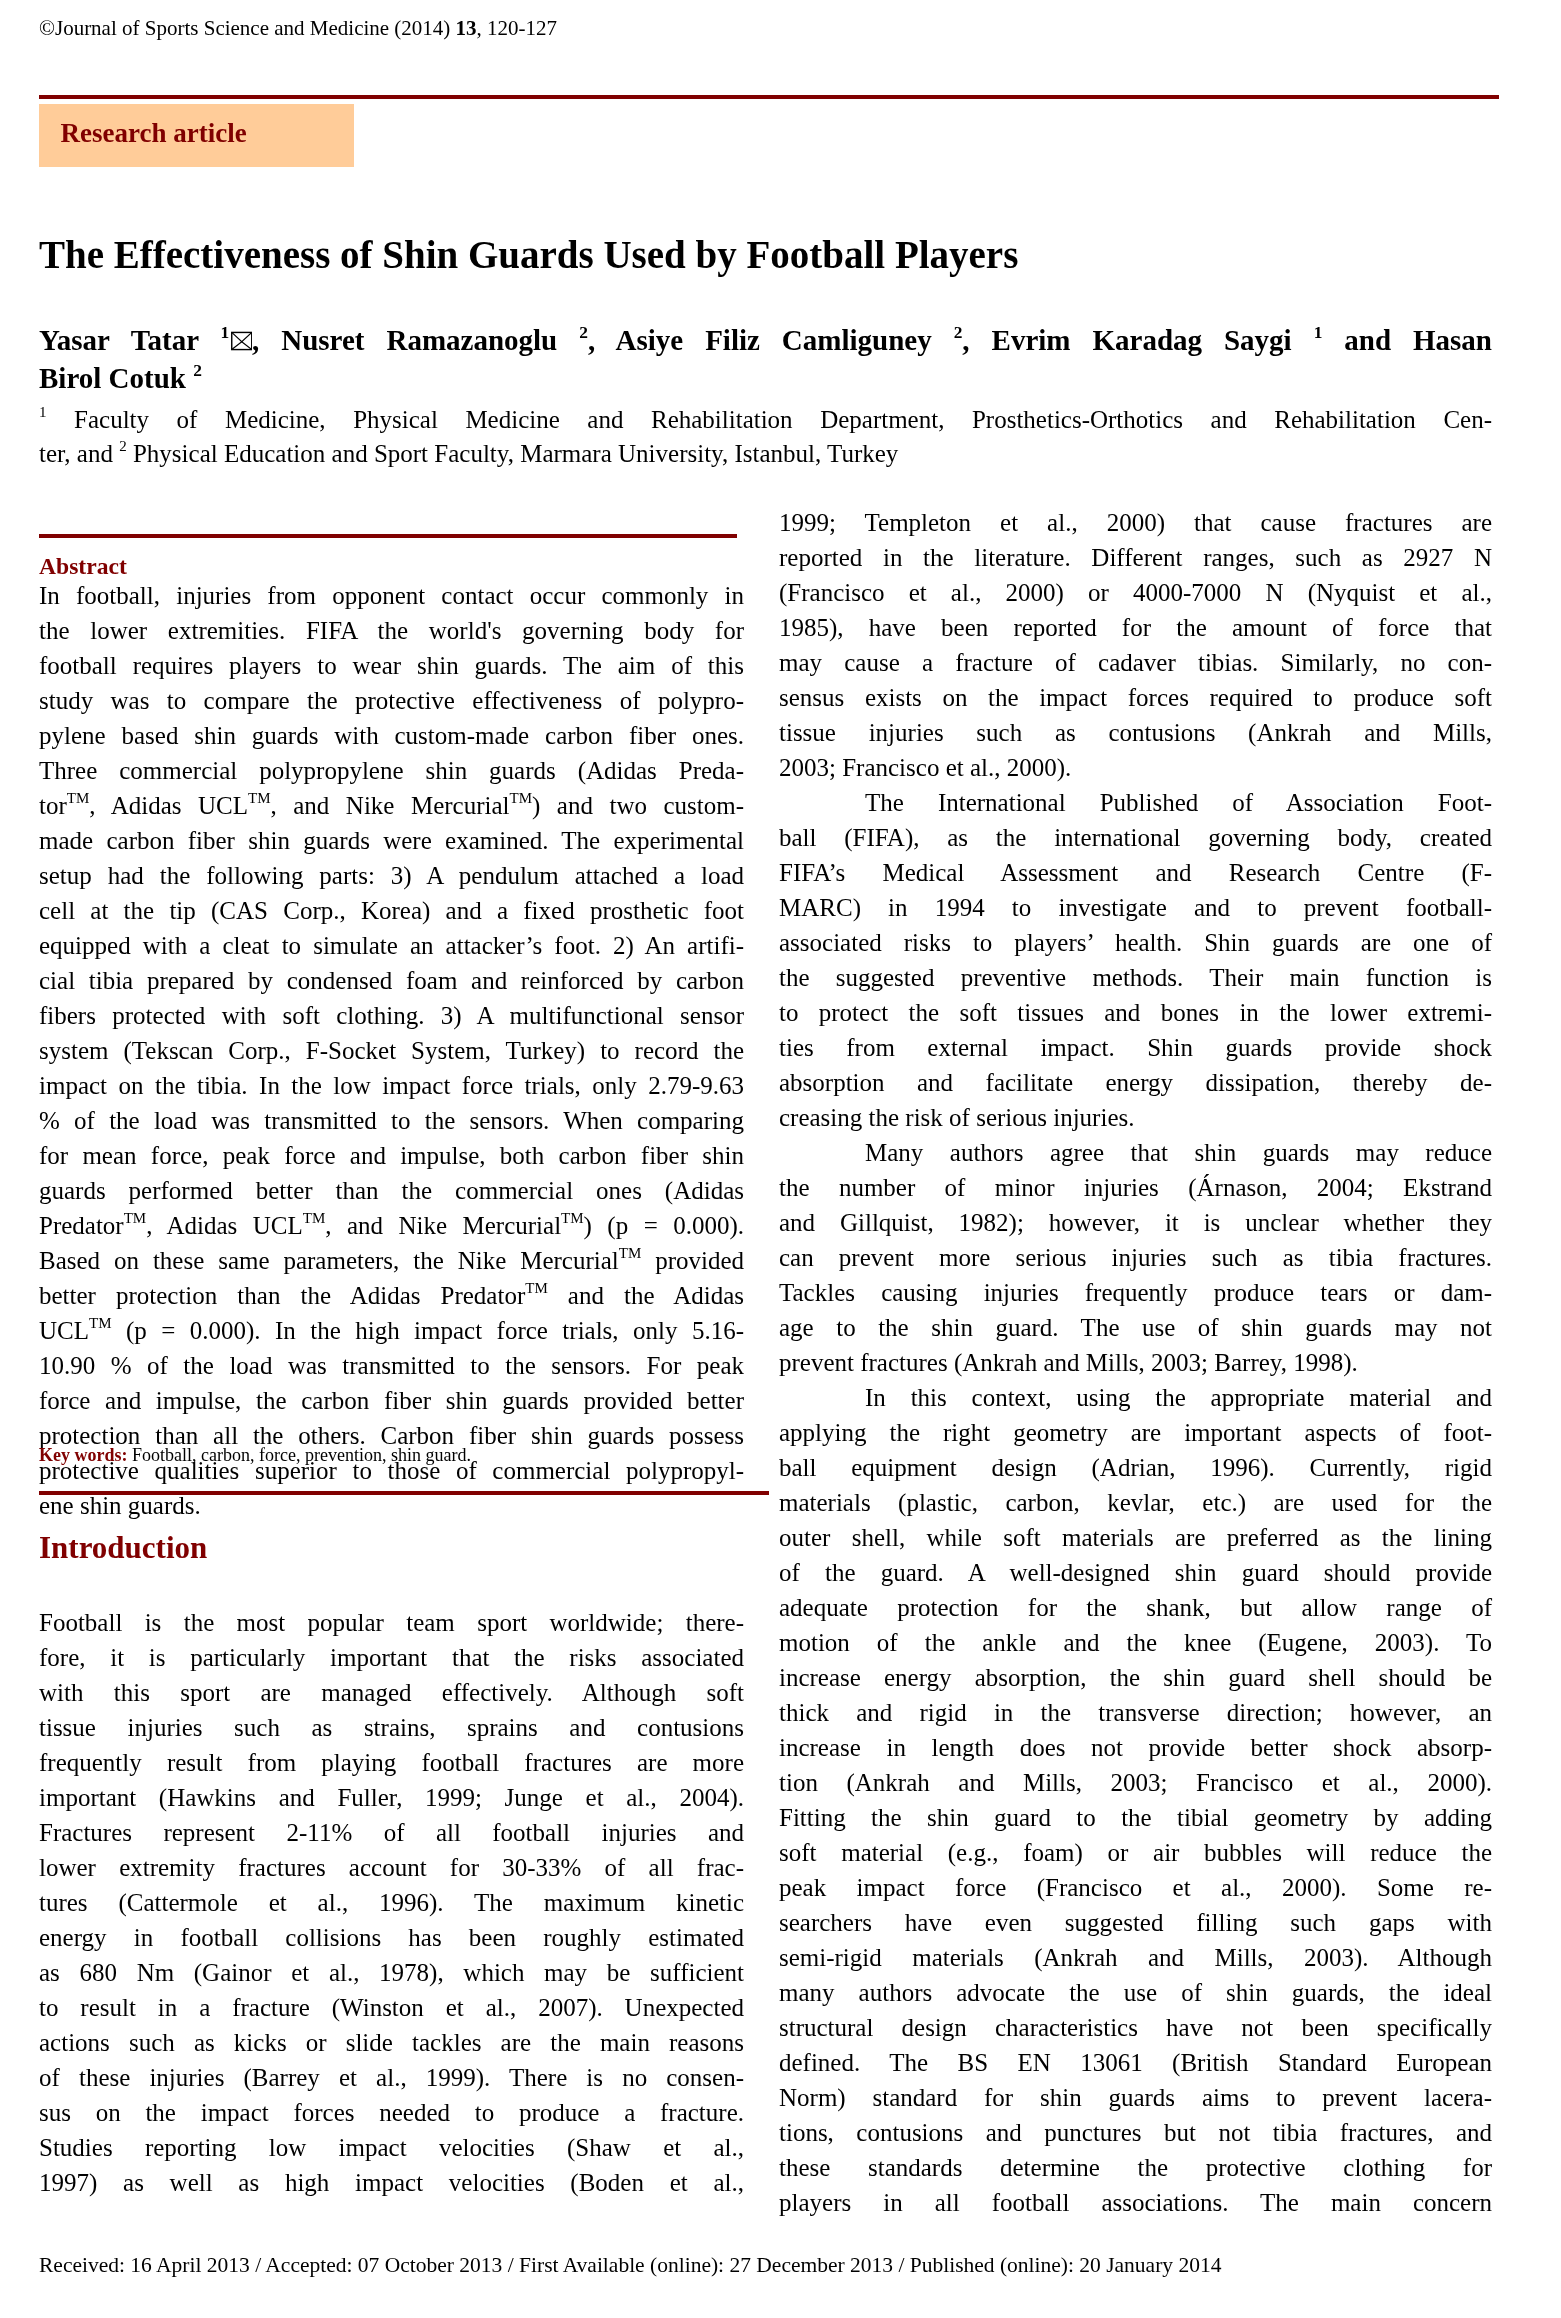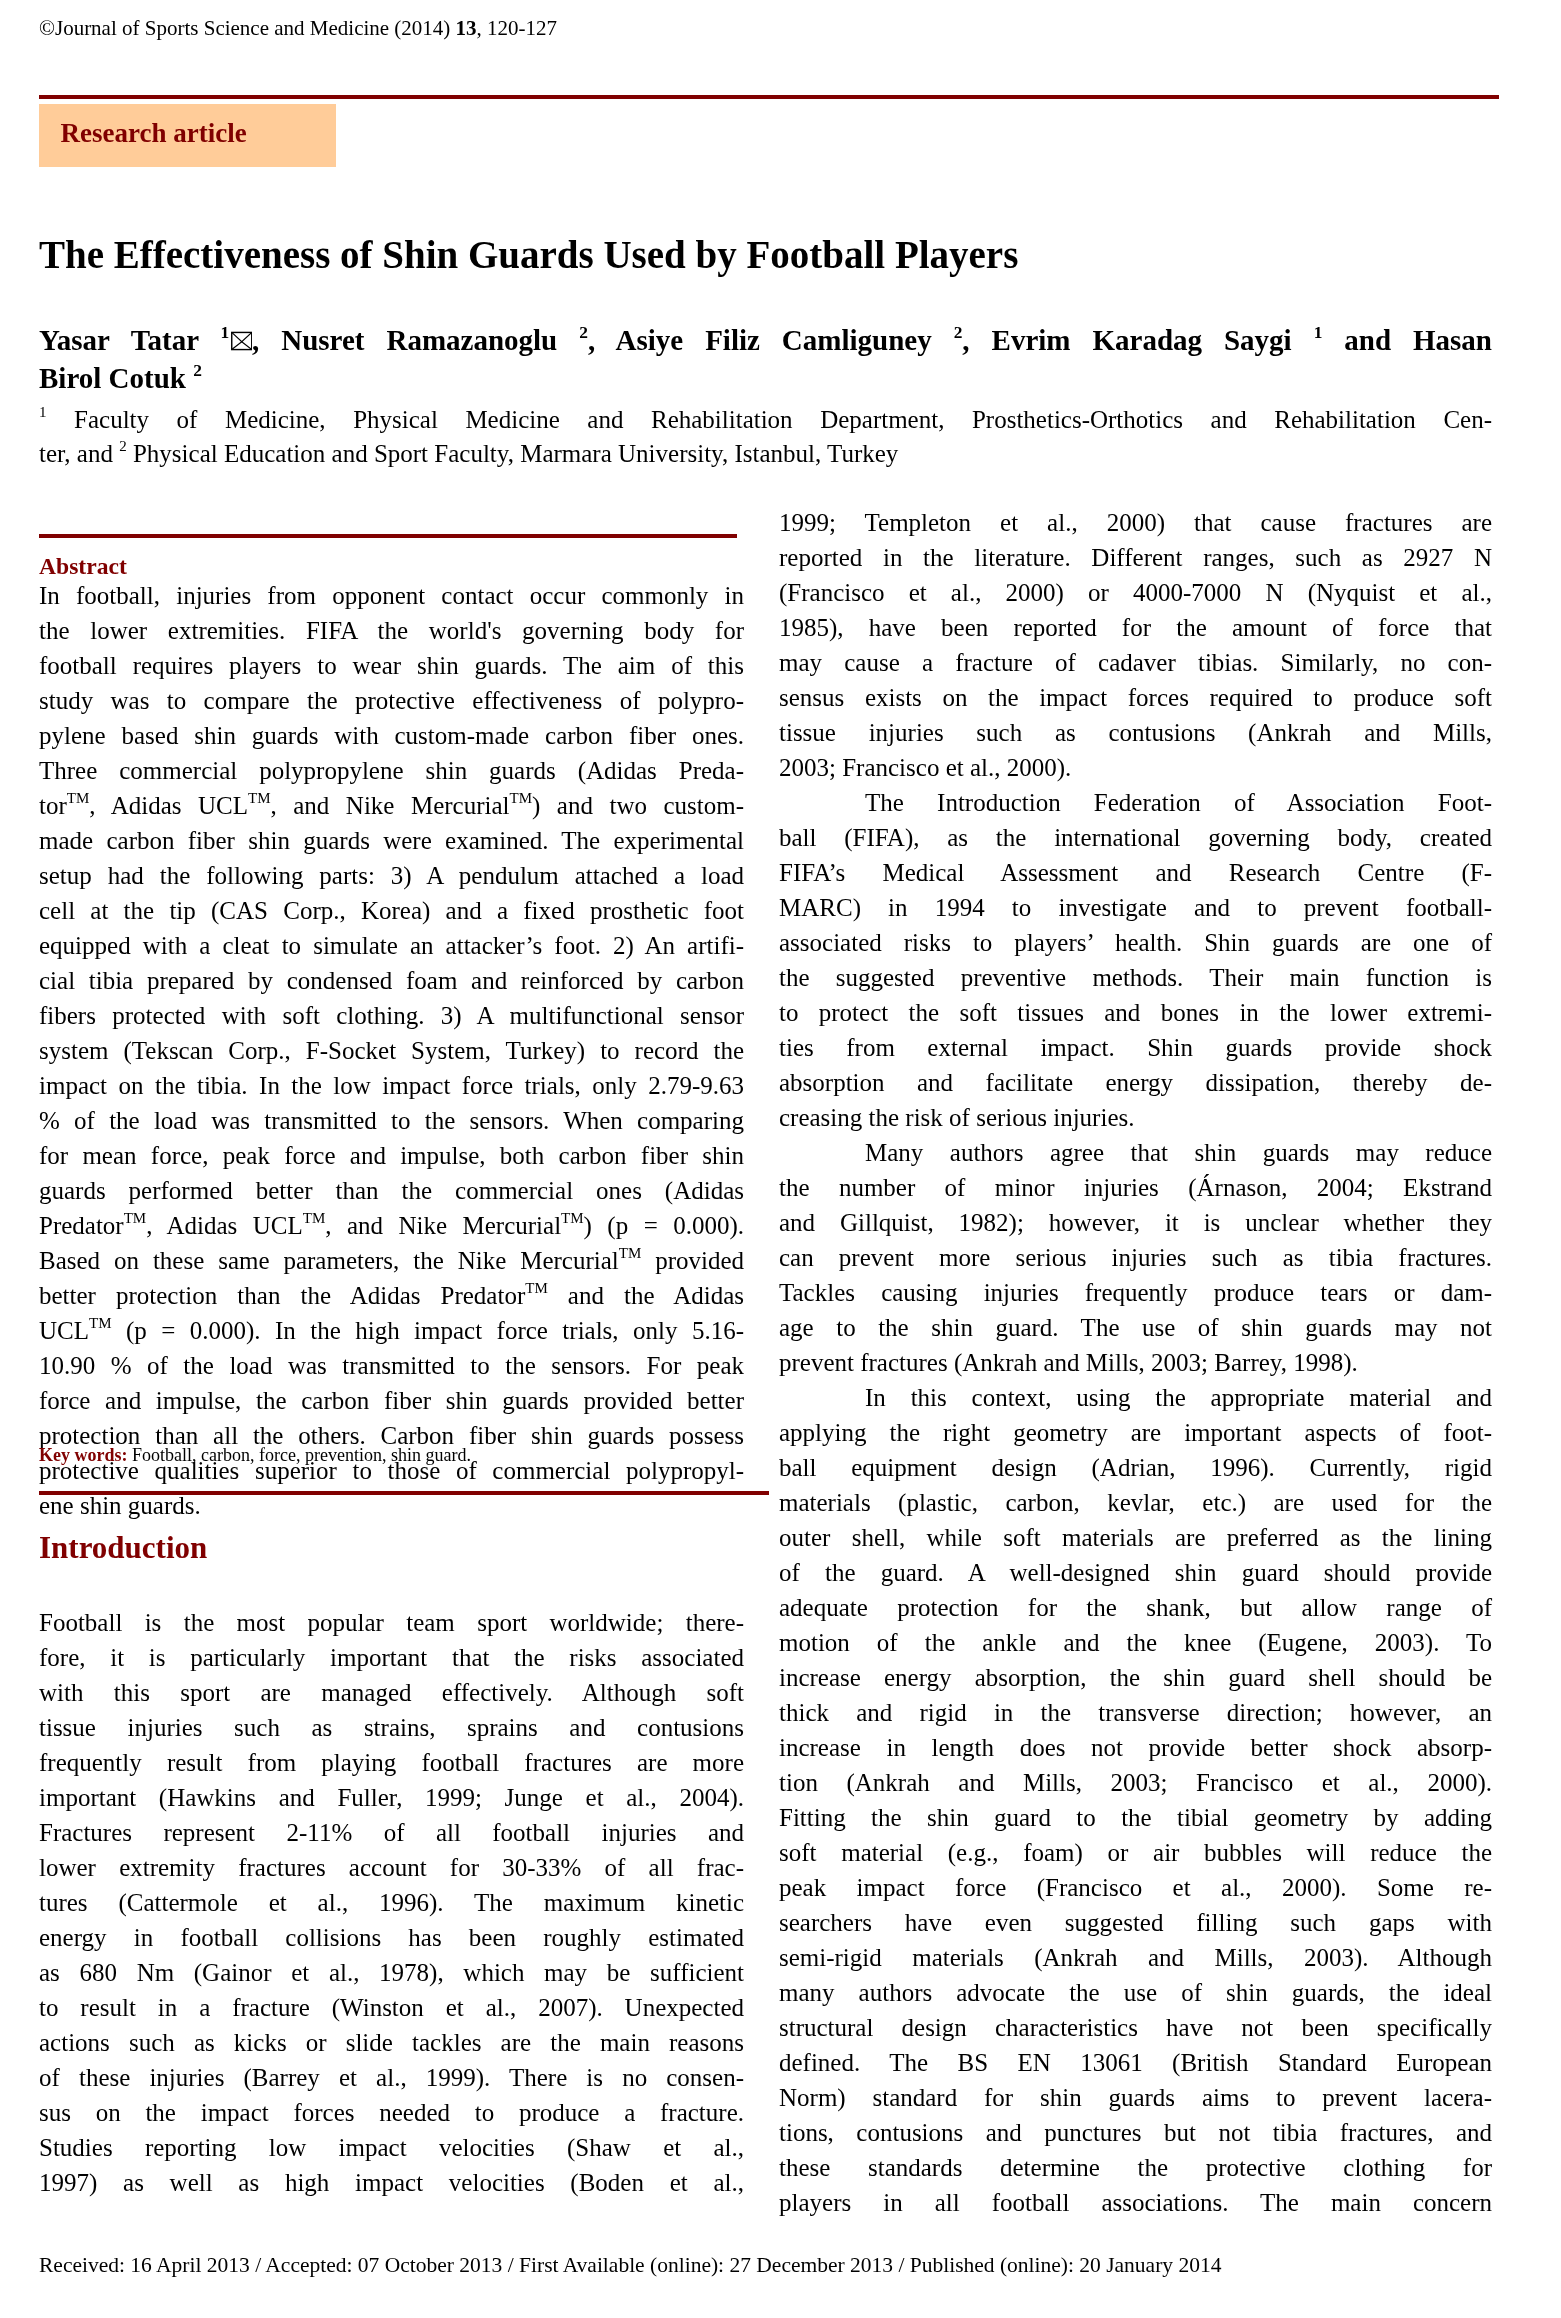--- a/index.html
+++ b/index.html
@@ -2,21 +2,21 @@
 <html style="font-size:11.5px"><head>
 <meta charset="utf-8">
 <style>
   html, body { margin:0; padding:0; background:#ffffff; }
   body { width:1561px; height:2319px; position:relative; overflow:hidden;
          font-family:"Liberation Serif","DejaVu Serif",serif; color:#000; }
   .abs { position:absolute; }
   .journal { left:39px; top:14.3px; font-size:21px; line-height:29px; }
   .journal b { font-weight:bold; }
   .top-rule { left:39px; top:95px; width:1460px; height:4.3px; background:#800000; }
-  .badge { left:39px; top:104px; width:297px; height:63px; background:#ffcc99; }
+  .badge { left:39px; top:104px; width:297px; height:63px; background:#ffcc99;padding-left:18px; }
   .badge span { position:absolute; left:21.5px; top:14.3px; font-size:27px; font-weight:bold; color:#800000; }
   .title { left:39px; top:230px; font-size:39px; font-weight:bold; line-height:50px; white-space:nowrap; }
   .authors { left:39px; top:321px; width:1453px; font-size:29px; font-weight:bold; line-height:38px; }
   .authors .ln { display:block; text-align:justify; text-align-last:justify; white-space:nowrap; }
   .authors .ln.last { text-align-last:left; }
   sup { font-size:0.6em; line-height:0; position:relative; top:-0.1em; vertical-align:super; }
   .env { display:inline-block; width:21.5px; height:20px; vertical-align:-1.4px; margin-left:1.4px; }
   .affil { left:39px; top:403px; width:1453px; font-size:25px; line-height:34px; }
   .affil .ln { display:block; white-space:nowrap; }
   .affil .ln.j { text-align:justify; text-align-last:justify; }
@@ -116,21 +116,21 @@
 
 <div class="col right-col" id="intro-right">
     <span class="ln">1999; Templeton et al., 2000) that cause fractures are</span>
     <span class="ln">reported in the literature. Different ranges, such as 2927 N</span>
     <span class="ln">(Francisco et al., 2000) or 4000-7000 N (Nyquist et al.,</span>
     <span class="ln">1985), have been reported for the amount of force that</span>
     <span class="ln">may cause a fracture of cadaver tibias. Similarly, no con-</span>
     <span class="ln">sensus exists on the impact forces required to produce soft</span>
     <span class="ln">tissue injuries such as contusions (Ankrah and Mills,</span>
     <span class="ln end">2003; Francisco et al., 2000).</span>
-    <span class="ln indent">The Introduction Federation of Association Foot-</span>
+    <span class="ln indent">The International Published of Association Foot-</span>
     <span class="ln">ball (FIFA), as the international governing body, created</span>
     <span class="ln">FIFA’s Medical Assessment and Research Centre (F-</span>
     <span class="ln">MARC) in 1994 to investigate and to prevent football-</span>
     <span class="ln">associated risks to players’ health. Shin guards are one of</span>
     <span class="ln">the suggested preventive methods. Their main function is</span>
     <span class="ln">to protect the soft tissues and bones in the lower extremi-</span>
     <span class="ln">ties from external impact. Shin guards provide shock</span>
     <span class="ln">absorption and facilitate energy dissipation, thereby de-</span>
     <span class="ln end">creasing the risk of serious injuries.</span>
     <span class="ln indent">Many authors agree that shin guards may reduce</span>

